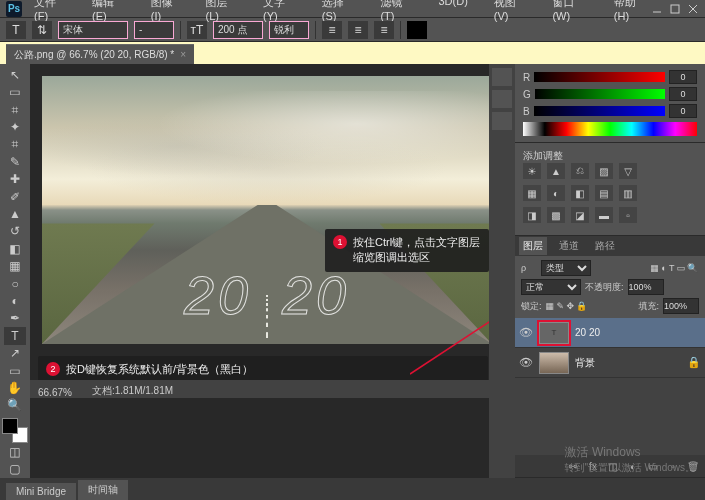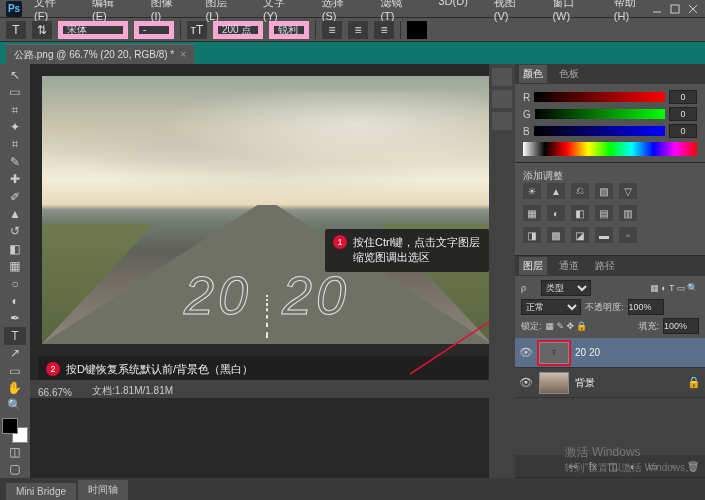--- a/index.html
+++ b/index.html
@@ -5,23 +5,23 @@
 *{margin:0;padding:0;box-sizing:border-box;font-family:"Microsoft YaHei",sans-serif;user-select:none}
 body{background:#535353;width:705px;height:500px;overflow:hidden;font-size:11px;color:#ccc}
 .topbar{height:18px;background:#535353;display:flex;align-items:center;padding:0 6px;border-bottom:1px solid #2a2a2a}
 .ps-logo{width:16px;height:16px;background:#0e1a2b;color:#5ac1e6;font-weight:bold;font-size:10px;display:flex;align-items:center;justify-content:center;border-radius:2px;margin-right:8px}
 .menubar{display:flex;gap:18px;flex:1}
 .menu-item{padding:2px 4px;font-size:11px;color:#ddd;cursor:pointer}
 .win-controls{display:flex;gap:6px}
 .win-btn{width:12px;height:10px;cursor:pointer}
 .optbar{height:24px;background:#535353;display:flex;align-items:center;padding:0 6px;gap:6px;border-bottom:1px solid #2a2a2a}
 .opt-icon{width:20px;height:18px;background:#3a3a3a;display:flex;align-items:center;justify-content:center;font-size:12px;color:#ddd}
-.opt-dd{height:18px;background:#3a3a3a;border:5px solid #f9a8d4;color:#ddd;font-size:10px;padding:0 4px;display:flex;align-items:center}
+.opt-dd{height:18px;background:#3a3a3a;border:1px solid #f9a8d4;color:#ddd;font-size:10px;padding:0 4px;display:flex;align-items:center}
 .opt-sep{width:1px;height:18px;background:#333}
-.tabbar{height:22px;background:#0f766e;display:flex;align-items:flex-end;padding-left:6px}
+.tabbar{height:22px;background:#fef9c3;display:flex;align-items:flex-end;padding-left:6px}
 .doc-tab{height:20px;background:#535353;padding:0 8px;display:flex;align-items:center;gap:6px;font-size:10px;color:#ddd;border-top:1px solid #666}
 .doc-tab .x{font-size:10px;color:#999;cursor:pointer}
 .main{display:flex;height:414px}
 .toolbox{width:30px;background:#535353;display:flex;flex-direction:column;align-items:center;padding-top:2px;gap:0}
 .toolbox .tool{width:22px;height:18px;display:flex;align-items:center;justify-content:center;font-size:12px;color:#ccc;cursor:pointer}
 .toolbox .tool.active{background:#3a3a3a}
 .colors{margin-top:4px;position:relative;width:26px;height:26px}
 .fg{position:absolute;width:16px;height:16px;background:#000;border:1px solid #888;top:0;left:0}
 .bg{position:absolute;width:16px;height:16px;background:#fff;border:1px solid #888;bottom:0;right:0}
 .canvas-area{flex:1;background:#282828;position:relative;overflow:hidden}
@@ -189,24 +189,20 @@
   </div>
 
   <div class="strip">
     <span></span>
     <span></span>
     <span></span>
   </div>
 
   <div class="panels">
     <div class="panel">
-      <div class="panel-tabs">
-        <span class="ptab active">颜色</span>
-        <span class="ptab">色板</span>
-      </div>
       <div class="color-panel">
         <div class="rgb-row">
             <span>R</span>
             <div class="slider" style="background:linear-gradient(to right,#000,#f00)"></div>
             <input value="0" style="">
           </div>
         <div class="rgb-row">
             <span>G</span>
             <div class="slider" style="background:linear-gradient(to right,#000,#0f0)"></div>
             <input value="0" style="">

